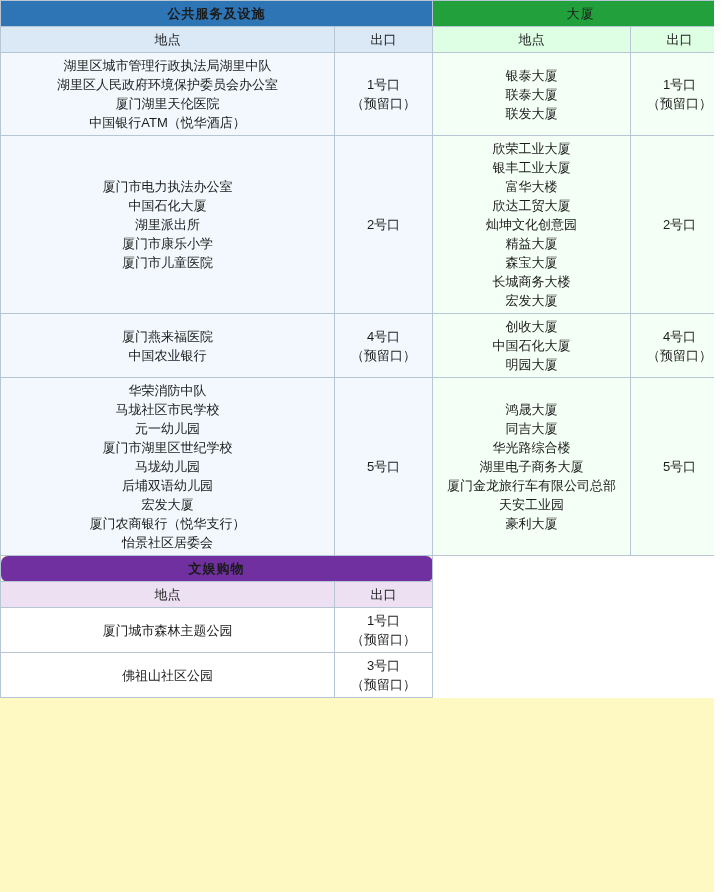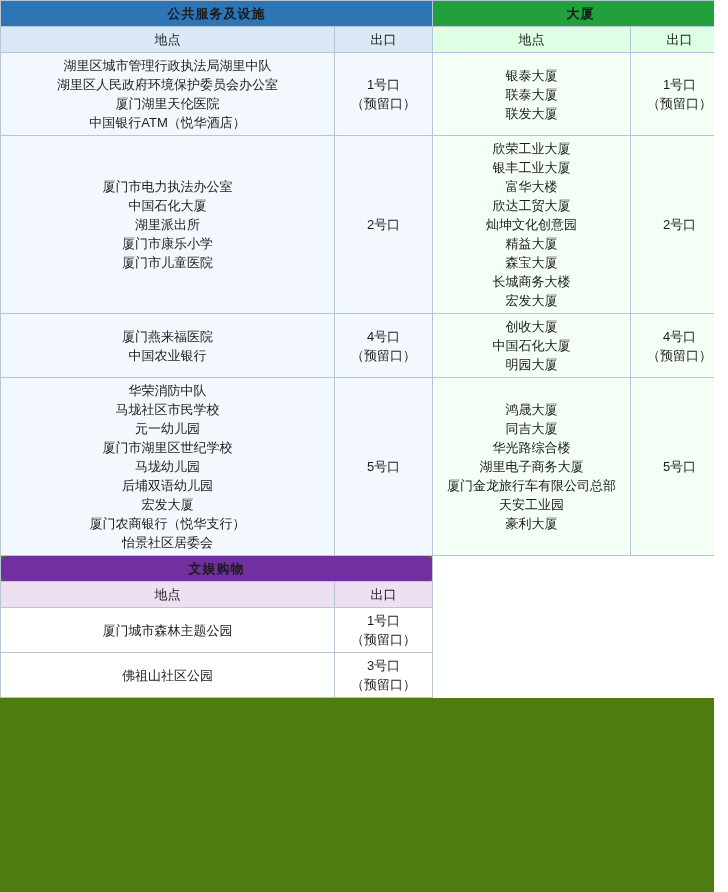--- a/index.html
+++ b/index.html
@@ -5,21 +5,21 @@
   * { box-sizing: border-box; }
   html, body {
     margin: 0; padding: 0;
     background: #ffffff;
     font-family: "Liberation Sans", "DejaVu Sans", sans-serif;
   }
   #sheet {
     width: 714px;
     height: 892px;
     position: relative;
-    background: #4d7c0f;
+    background: #fef9c3;
     overflow: hidden;
   }
   table.grid {
     border-collapse: collapse;
     table-layout: fixed;
     width: 728px;
   }
   table.grid td {
     border: 1px solid #b7c6d4;
     font-size: 13px;
@@ -40,21 +40,21 @@
   .hdr-blue {
     background: #2e75b6;
     color: #ffffff;
     font-weight: bold;
     font-size: 15px;
     letter-spacing: 1px;
   }
   .hdr-green {
     background: #21a03c;
     color: #ffffff;
-    font-weight: bold;
+    font-weight: normal;
     font-size: 15px;
     letter-spacing: 1px;
   }
   .hdr-purple {
     background: #7030a0;
     color: #ffffff;
     font-weight: bold;
     font-size: 15px;
     letter-spacing: 1px;
     border-radius: 7px;

